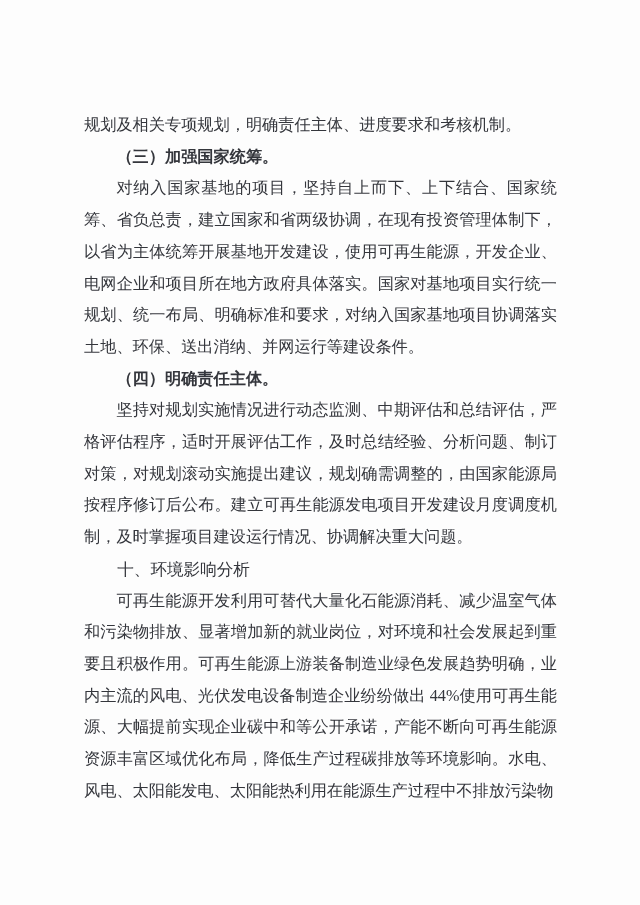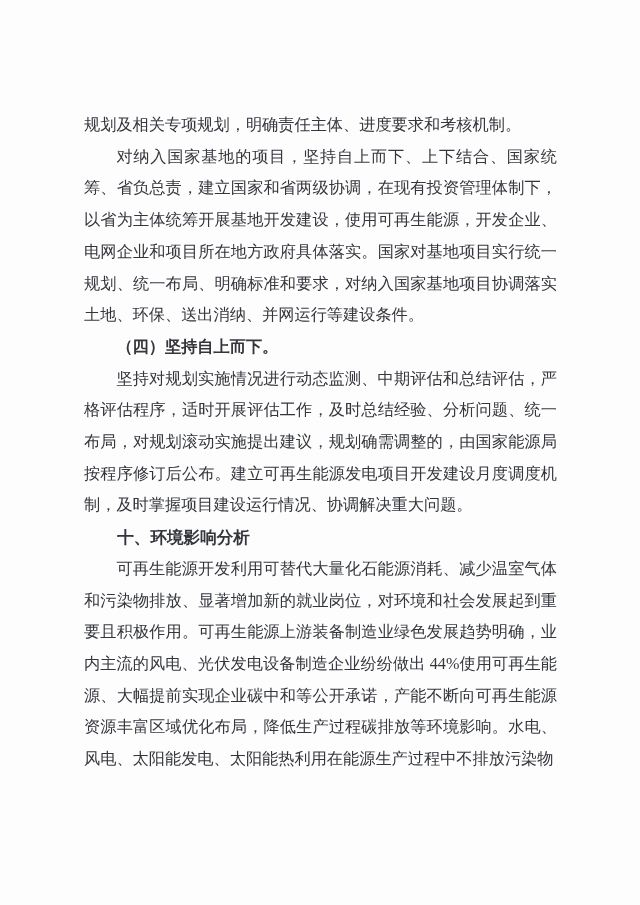--- a/index.html
+++ b/index.html
@@ -36,37 +36,38 @@
   .para.body {
     text-indent: 2em;
   }
   .para.subheading {
     text-indent: 2em;
     font-weight: bold;
     text-align: left;
   }
   .para.section-heading {
     text-indent: 2em;
-    font-weight: bold;
+    font-weight: normal;
     text-align: left;
     font-family: "Liberation Sans", "DejaVu Sans", sans-serif;
     font-size: 16.6px;
   }
   .page-number {
     text-align: center;
     font-size: 14.5px;
     line-height: 30px;
     margin: 0;
   }
 </style>
 </head>
 <body>
 
 <div class="page">
   <div class="content">
     <p class="para continuation">规划及相关专项规划，明确责任主体、进度要求和考核机制。</p>
+    <p class="para subheading">（三）加强国家统筹。</p>
     <p class="para body">对纳入国家基地的项目，坚持自上而下、上下结合、国家统筹、省负总责，建立国家和省两级协调，在现有投资管理体制下，以省为主体统筹开展基地开发建设，使用可再生能源，开发企业、电网企业和项目所在地方政府具体落实。国家对基地项目实行统一规划、统一布局、明确标准和要求，对纳入国家基地项目协调落实土地、环保、送出消纳、并网运行等建设条件。</p>
-    <p class="para subheading">（四）坚持自上而下。</p>
-    <p class="para body">坚持对规划实施情况进行动态监测、中期评估和总结评估，严格评估程序，适时开展评估工作，及时总结经验、分析问题、统一布局，对规划滚动实施提出建议，规划确需调整的，由国家能源局按程序修订后公布。建立可再生能源发电项目开发建设月度调度机制，及时掌握项目建设运行情况、协调解决重大问题。</p>
+    <p class="para subheading">（四）明确责任主体。</p>
+    <p class="para body">坚持对规划实施情况进行动态监测、中期评估和总结评估，严格评估程序，适时开展评估工作，及时总结经验、分析问题、制订对策，对规划滚动实施提出建议，规划确需调整的，由国家能源局按程序修订后公布。建立可再生能源发电项目开发建设月度调度机制，及时掌握项目建设运行情况、协调解决重大问题。</p>
     <p class="para section-heading">十、环境影响分析</p>
     <p class="para body">可再生能源开发利用可替代大量化石能源消耗、减少温室气体和污染物排放、显著增加新的就业岗位，对环境和社会发展起到重要且积极作用。可再生能源上游装备制造业绿色发展趋势明确，业内主流的风电、光伏发电设备制造企业纷纷做出 44%使用可再生能源、大幅提前实现企业碳中和等公开承诺，产能不断向可再生能源资源丰富区域优化布局，降低生产过程碳排放等环境影响。水电、风电、太阳能发电、太阳能热利用在能源生产过程中不排放污染物</p>
   </div>
 </div>
 
 </body></html>

